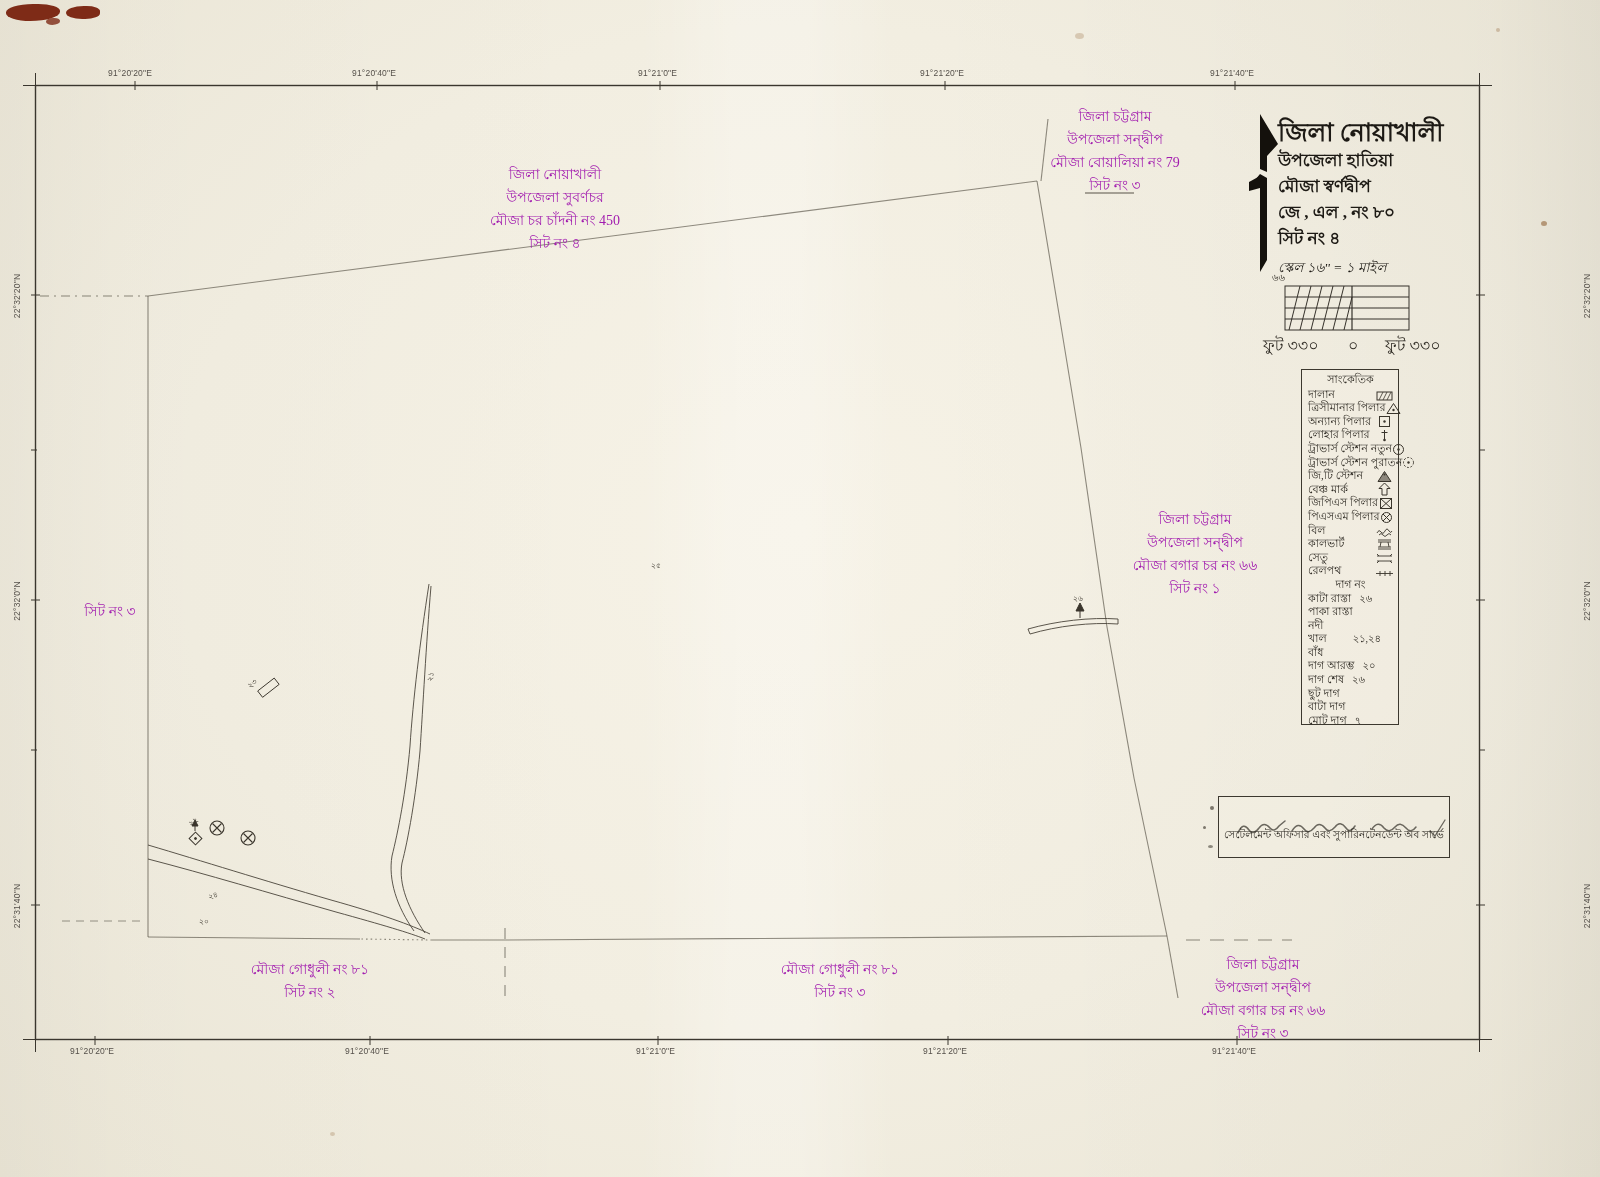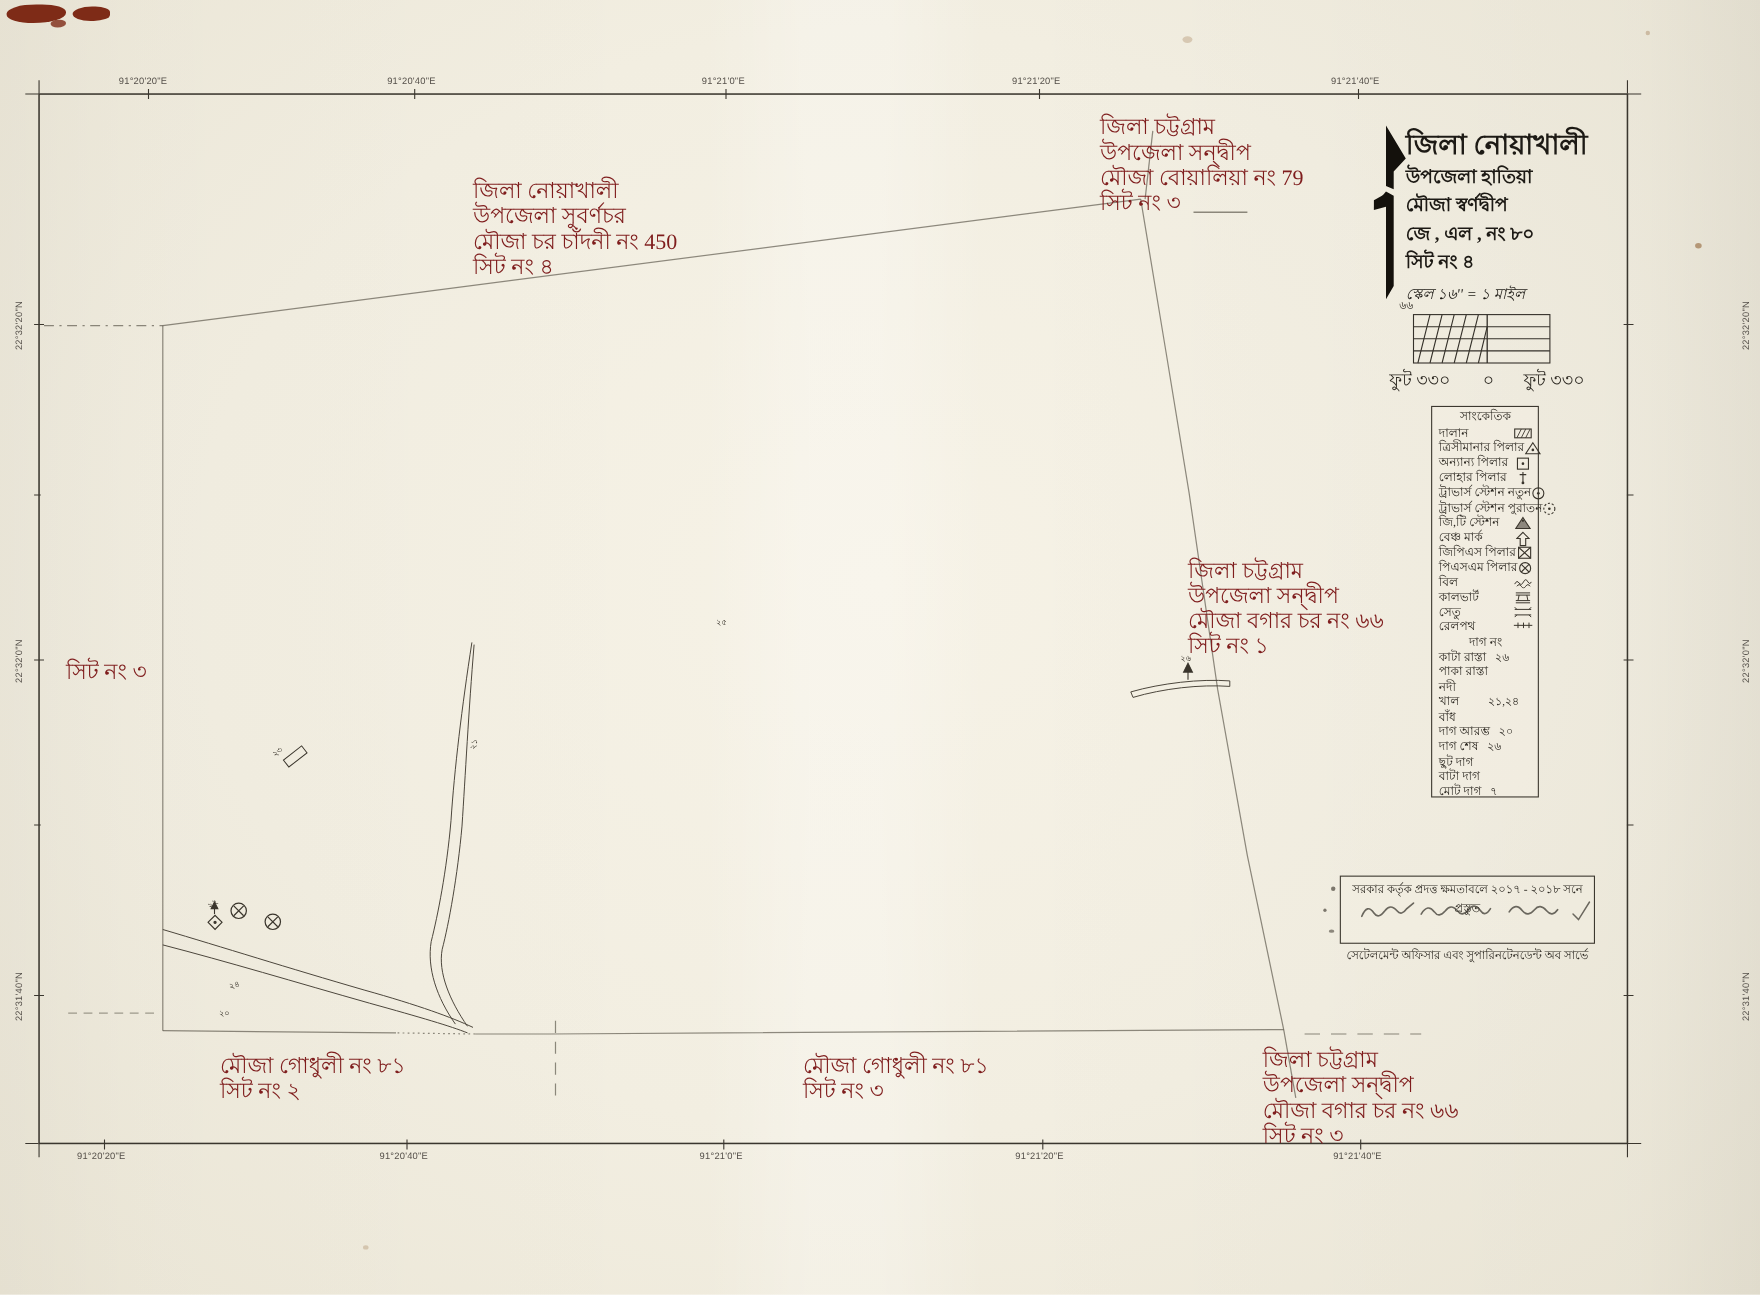--- a/index.html
+++ b/index.html
@@ -12,31 +12,31 @@
     color:#2e2a23;
   }
   .abs{position:absolute;}
   
   .stain{position:absolute;background:#7e2b17;border-radius:50% 40% 55% 45%;filter:blur(0.4px);}
   .speck{position:absolute;background:#8a5a2a;border-radius:50%;opacity:.55;}
   
   .coord{position:absolute;font-family:"Liberation Sans","DejaVu Sans",sans-serif;font-size:8.5px;color:#55504a;letter-spacing:.2px;white-space:nowrap;}
   .coord.v{transform:rotate(-90deg);transform-origin:center;}
   
-  .nbl{position:absolute;text-align:left;font-size:20px;line-height:23px;color:#7f1d1d;white-space:nowrap;}
+  .nbl{position:absolute;text-align:center;font-size:14px;line-height:23px;color:#a21caf;white-space:nowrap;}
   
   .tb{position:absolute;left:1278px;top:118px;width:220px;color:#1d1a15;}
   .tb .l1{font-size:25px;font-weight:bold;line-height:30px;}
   .tb .l2{font-size:17px;font-weight:bold;line-height:26px;}
   .tb .l3{font-size:13.5px;line-height:24px;margin-top:4px;font-style:italic;}
   
   .legend{position:absolute;left:1301px;top:369px;width:98px;height:356px;border:1.2px solid #3c382f;background:rgba(246,242,230,.35);
           font-size:11px;line-height:13.6px;color:#2e2a23;padding:3px 5px 2px 6px;box-sizing:border-box;}
   .lg-title{text-align:center;margin-bottom:1px;}
-  .lg-row{display:flex;align-items:flex-start;height:13.6px;}
+  .lg-row{display:flex;align-items:flex-end;height:13.6px;}
   .lg-label{flex:1;white-space:nowrap;}
   .lg-sym{width:17px;display:flex;justify-content:center;}
   .lg-head{text-align:center;height:13.6px;}
   .lg-val{margin-left:8px;font-size:10px;}
   
   .sig{position:absolute;left:1218px;top:796px;width:232px;height:62px;border:1.1px solid #3c382f;
        font-size:10.5px;color:#2e2a23;text-align:center;box-sizing:border-box;padding-top:4px;background:rgba(246,242,230,.3);}
   svg{display:block;}
   .mapsvg{position:absolute;left:0;top:0;}
   .tiny-num{font-family:"Liberation Serif","DejaVu Serif",serif;font-size:7.5px;fill:#3a352c;}
@@ -389,16 +389,15 @@
       <span>বাটা দাগ</span>
       <span class="lg-val"></span>
     </div>
   <div class="lg-row">
       <span>মোট দাগ</span>
       <span class="lg-val">৭</span>
     </div>
 </div>
 
 <div class="sig">
-  <div>সরকার কর্তৃক প্রদত্ত ক্ষমতাবলে ২০১৭ - ২০১৮  সনে প্রস্তুত</div>
   <div style="height:26px;"></div>
   <div>সেটেলমেন্ট অফিসার এবং সুপারিনটেনডেন্ট অব সার্ভে</div>
 </div>
 
 </body></html>

